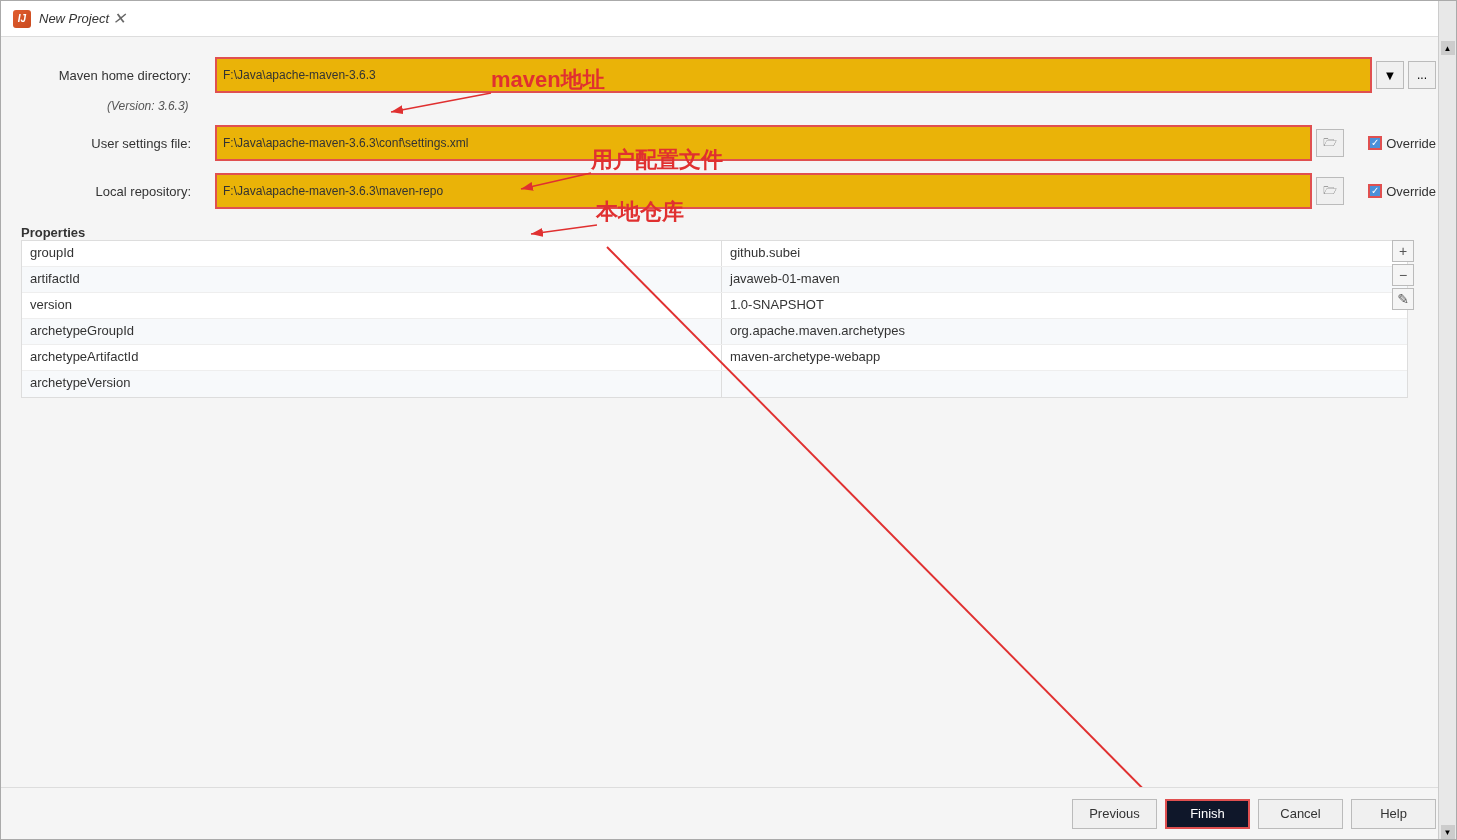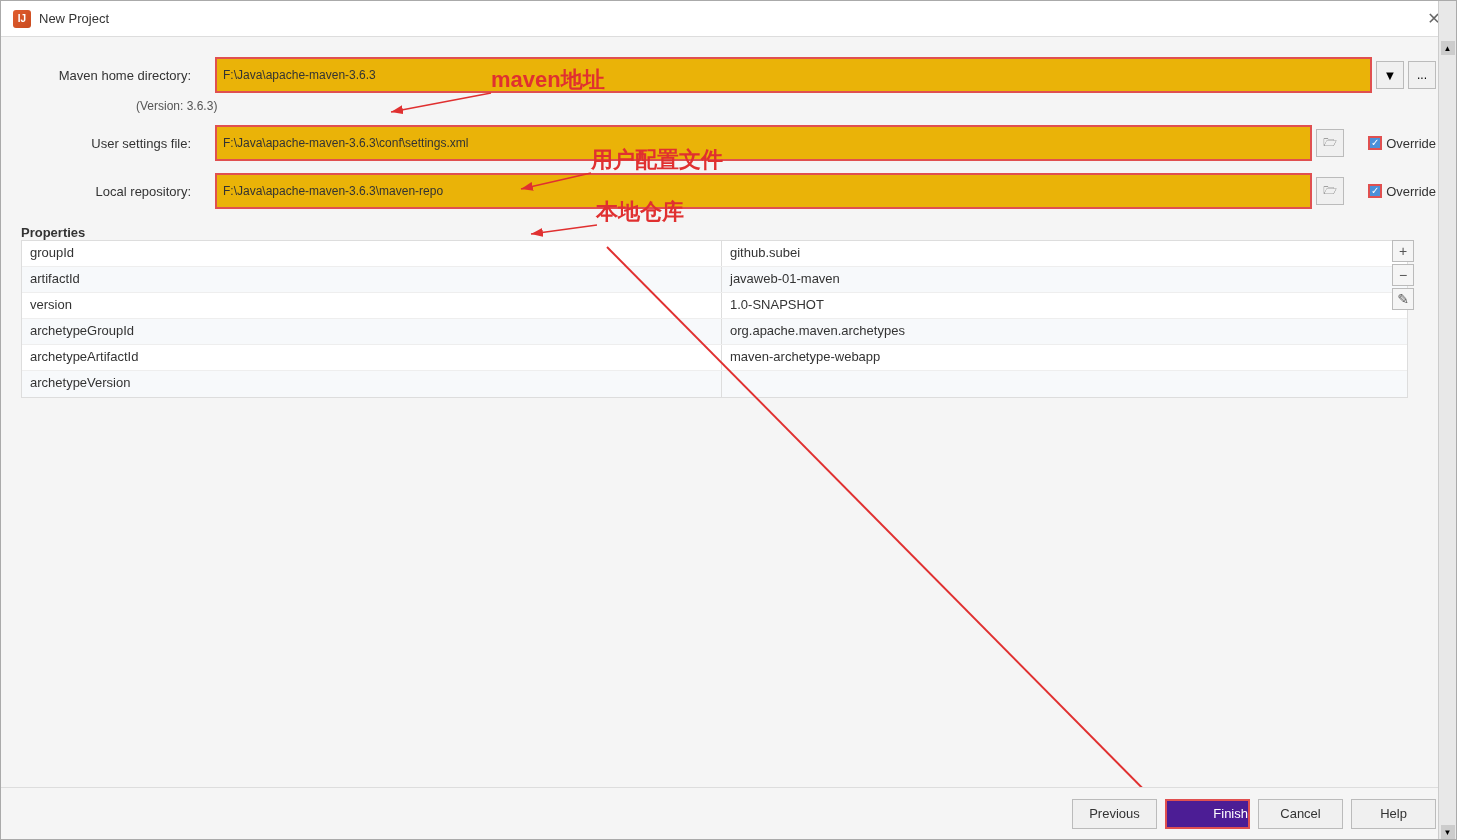--- a/index.html
+++ b/index.html
@@ -22,22 +22,22 @@
       flex-direction: column;
       position: relative;
       overflow: hidden;
     }
     .title-bar {
       background: #fff;
       border-bottom: 1px solid #ddd;
       padding: 8px 12px;
       display: flex;
       align-items: center;
-      justify-content: space-between;
       height: 36px;
+      font-style: italic;
     }
     .title-bar-left {
       display: flex;
       align-items: center;
       gap: 8px;
     }
     .app-icon {
       width: 18px;
       height: 18px;
       background: linear-gradient(135deg, #e05c2e, #c94a1f);
@@ -155,24 +155,25 @@
     .override-checkbox::after {
       content: '✓';
       color: white;
       font-size: 10px;
     }
     .override-label {
       font-size: 13px;
       color: #333;
     }
     .version-hint {
-      margin-left: 115px;
+      margin-left: 86px;
       font-size: 12px;
       color: #555;
       margin-top: -6px;
+      font-style: italic;
     }
 
     .properties-section {
       margin-top: 4px;
     }
     .properties-title {
       font-size: 13px;
       font-weight: bold;
       color: #333;
     }
@@ -246,25 +247,24 @@
       height: 30px;
       min-width: 85px;
       padding: 0 0;
       border: 1px solid #bbb;
       background: #f0f0f0;
       cursor: pointer;
       font-size: 13px;
       color: #333;
     }
     .btn-primary {
-      background: #4c1d95;
+      background: #0f172a;
       color: #fff;
       border: 1px solid #3a6aa0;
       border: 2px solid #e05050;
-      text-align: right;
     }
 
     .right-side-bar {
       position: absolute;
       right: 0;
       top: 0;
       bottom: 0;
       width: 18px;
       background: #e8e8e8;
       border-left: 1px solid #ccc;

